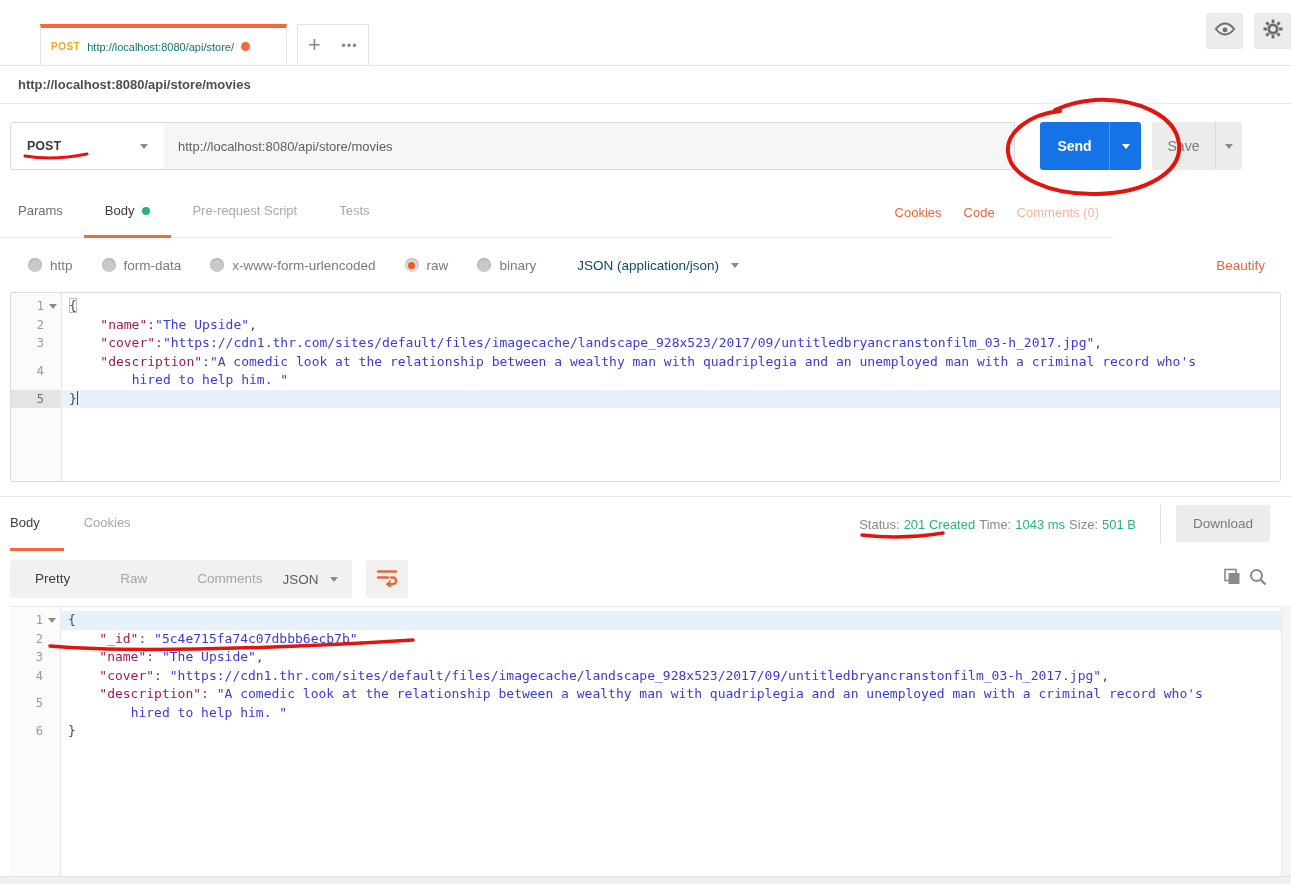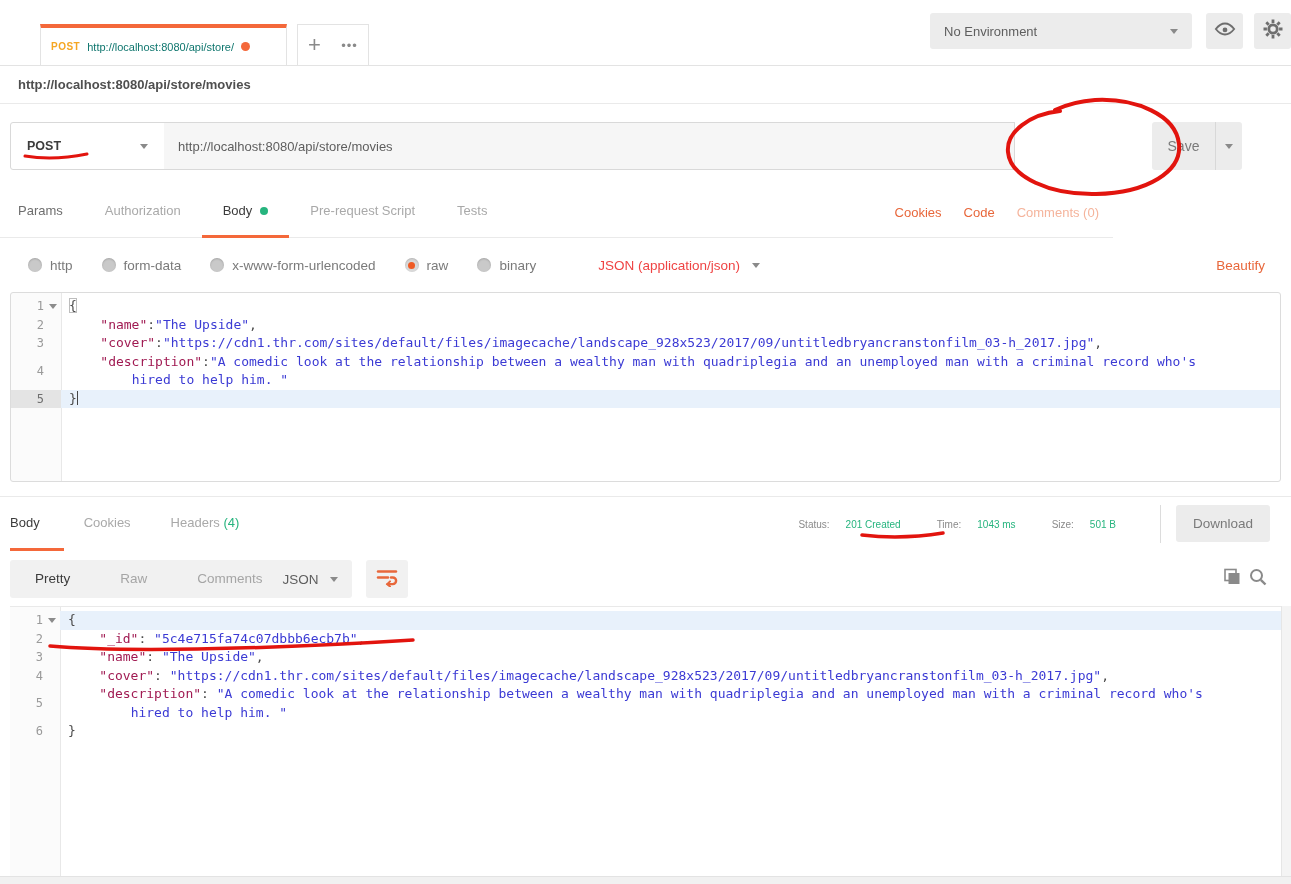--- a/index.html
+++ b/index.html
@@ -55,21 +55,21 @@
   .req-links { position:absolute; right:14px; top:0; height:52px; display:flex; gap:22px; align-items:center; font-size:13px; }
   .req-links .lnk { color:#E8673B; cursor:pointer; }
   .req-links .lnk.muted { color:#F5B49C; }
 
   
   .bodytype-row { position:absolute; left:0; top:238px; width:1291px; height:54px; display:flex; align-items:center; padding-left:28px; }
   .bt-item { display:flex; align-items:center; gap:8px; margin-right:29px; font-size:13.5px; color:#7a7a7a; cursor:pointer; }
   .radio { width:14px; height:14px; border-radius:50%; background:#c9c9c9; box-shadow:inset 0 1px 2px rgba(0,0,0,.18); position:relative; flex:0 0 auto; }
   .radio.selected { background:#d9d9d9; }
   .radio.selected::after { content:''; position:absolute; left:3.5px; top:3.5px; right:3.5px; bottom:3.5px; border-radius:50%; background:#ef5b25; }
-  .ctype-select { display:flex; align-items:center; gap:12px; margin-left:33px; font-size:13.5px; color:#ef4444; cursor:pointer; }
+  .ctype-select { display:flex; align-items:center; gap:12px; margin-left:12px; font-size:13.5px; color:#0c4a6e; cursor:pointer; }
   .beautify { position:absolute; right:26px; font-size:13.5px; color:#E8673B; cursor:pointer; }
 
   
   .editor { font-family:"DejaVu Sans Mono", monospace; font-size:13px; line-height:18.5px; color:#4a4a4a; }
   .request-editor { position:absolute; left:10px; top:292px; width:1271px; height:190px; border:1px solid #dcdcdc; border-radius:3px;
                     overflow:hidden; background:linear-gradient(to right, #fbfbfb 0 50px, #e8e8e8 50px 51px, #ffffff 51px); padding-top:4px; }
   .response-editor { position:absolute; left:10px; top:606px; width:1281px; height:270px; border-top:1px solid #e9e9e9;
                      overflow:hidden; background:linear-gradient(to right, #fbfbfb 0 50px, #e8e8e8 50px 51px, #ffffff 51px); padding-top:4px; }
   .code-row { display:flex; min-height:18.5px; }
   .gutter-cell { width:50px; flex:0 0 50px; display:flex; align-items:center; justify-content:flex-end; padding-right:4px;
@@ -87,23 +87,23 @@
   .tok-bracehl { color:#4a4a4a; outline:1px solid #bdbdbd; outline-offset:-1px; }
   .cursor-bar { display:inline-block; width:1.5px; height:14px; background:#444; vertical-align:-2px; }
 
   
   .resp-header { position:absolute; left:0; top:496px; width:1291px; height:55px; border-top:1px solid #eaeaea; background:#fff; }
   .resp-tabs { position:absolute; left:10px; top:0; height:55px; display:flex; }
   .resp-tab { padding:0 20px; line-height:51px; font-size:13px; color:#a9a9a9; cursor:pointer; }
   .resp-tab.first { padding-left:0; padding-right:24px; }
   .resp-tab.active { color:#3c3c3c; border-bottom:4px solid #F4683A; }
   .resp-tab .count { color:#26B47E; }
-  .resp-meta { position:absolute; right:155px; top:0; height:55px; display:flex; align-items:center; gap:16px; font-size:10px; }
+  .resp-meta { position:absolute; right:155px; top:0; height:55px; display:flex; align-items:center; gap:4px; font-size:13px; }
   .meta-label { color:#8a8a8a; }
-  .meta-value { color:#26B47E; margin-right:20px; }
+  .meta-value { color:#26B47E; margin-right:0; }
   .meta-divider { position:absolute; left:1160px; top:8px; width:1px; height:38px; background:#dcdcdc; }
   .download-btn { position:absolute; left:1176px; top:8px; width:94px; height:37px; background:#ececec; border-radius:3px;
                   display:flex; align-items:center; justify-content:center; font-size:13.5px; color:#7a7a7a; cursor:pointer; }
 
   
   .resp-toolbar { position:absolute; left:0; top:551px; width:1291px; height:55px; background:#fff; }
   .view-group { position:absolute; left:10px; top:9px; height:38px; background:#f1f1f1; border-radius:3px; display:flex; }
   .view-item { padding:0 25px; line-height:38px; font-size:13.5px; color:#a5a5a5; cursor:pointer; }
   .view-item.active { color:#3c3c3c; }
   .format-select { position:absolute; left:268px; top:9px; width:84px; height:38px; background:#f1f1f1; border-radius:3px;
@@ -127,24 +127,20 @@
 
   <div class="topbar">
     <div class="req-tab">
       <span class="tab-method">POST</span>
       <span class="tab-url">http://localhost:8080/api/store/</span>
       <span class="dot-orange"></span>
     </div>
     <div class="tab-add">+</div>
     <div class="tab-menu">•••</div>
 
-    <div class="env-select">
-      <span>No Environment</span>
-      <span class="caret-down"></span>
-    </div>
     <div class="icon-btn eye-btn">
       <span>
         <svg width="22" height="22" viewBox="0 0 24 24">
             <path d="M2 12c3.5-4.5 6.5-6 10-6s6.5 1.5 10 6c-3.5 4.5-6.5 6-10 6s-6.5-1.5-10-6z" fill="none" stroke="#6e6e6e" stroke-width="2"></path>
             <circle cx="12" cy="13" r="2.6" fill="#6e6e6e"></circle>
           </svg>
       </span>
     </div>
     <div class="icon-btn gear-btn">
       <span>
@@ -159,32 +155,37 @@
   </div>
 
   <div class="title-row">http://localhost:8080/api/store/movies</div>
 
   <div class="builder">
     <div class="method-select">
       <span>POST</span>
       <span class="caret-down"></span>
     </div>
     <input class="url-input" type="text" value="http://localhost:8080/api/store/movies" style="">
+    <div class="send-btn">
+      <span class="send-label">Send</span>
+      <span class="send-caret">
+          <span class="caret-down white"></span>
+        </span>
+    </div>
     <div class="save-btn">
       <span class="save-label">Save</span>
       <span class="save-caret">
           <span class="caret-down"></span>
         </span>
     </div>
   </div>
 
   <div class="req-tabs-row">
     <div class="req-tabs">
       <div class="rtab first">Params</div>
-      <div class="rtab">Authorization</div>
       <div class="rtab active"><span>Body</span><span class="dot-green"></span></div>
       <div class="rtab">Pre-request Script</div>
       <div class="rtab">Tests</div>
     </div>
     <div class="req-links">
       <span class="lnk">Cookies</span>
       <span class="lnk">Code</span>
       <span class="lnk muted">Comments (0)</span>
     </div>
   </div>
@@ -255,21 +256,20 @@
           </div>
           <div class="code-cell"><span class="tok-plain">}</span><span class="cursor-bar"></span></div>
         </div>
       </div>
   </div>
 
   <div class="resp-header">
     <div class="resp-tabs">
       <div class="resp-tab first active">Body</div>
       <div class="resp-tab">Cookies</div>
-      <div class="resp-tab"><span>Headers</span> <span class="count">(4)</span></div>
     </div>
     <div class="resp-meta">
       <span class="meta-label">Status:</span>
       <span class="meta-value">201 Created</span>
       <span class="meta-label">Time:</span>
       <span class="meta-value">1043 ms</span>
       <span class="meta-label">Size:</span>
       <span class="meta-value">501 B</span>
     </div>
     <div class="meta-divider"></div>

